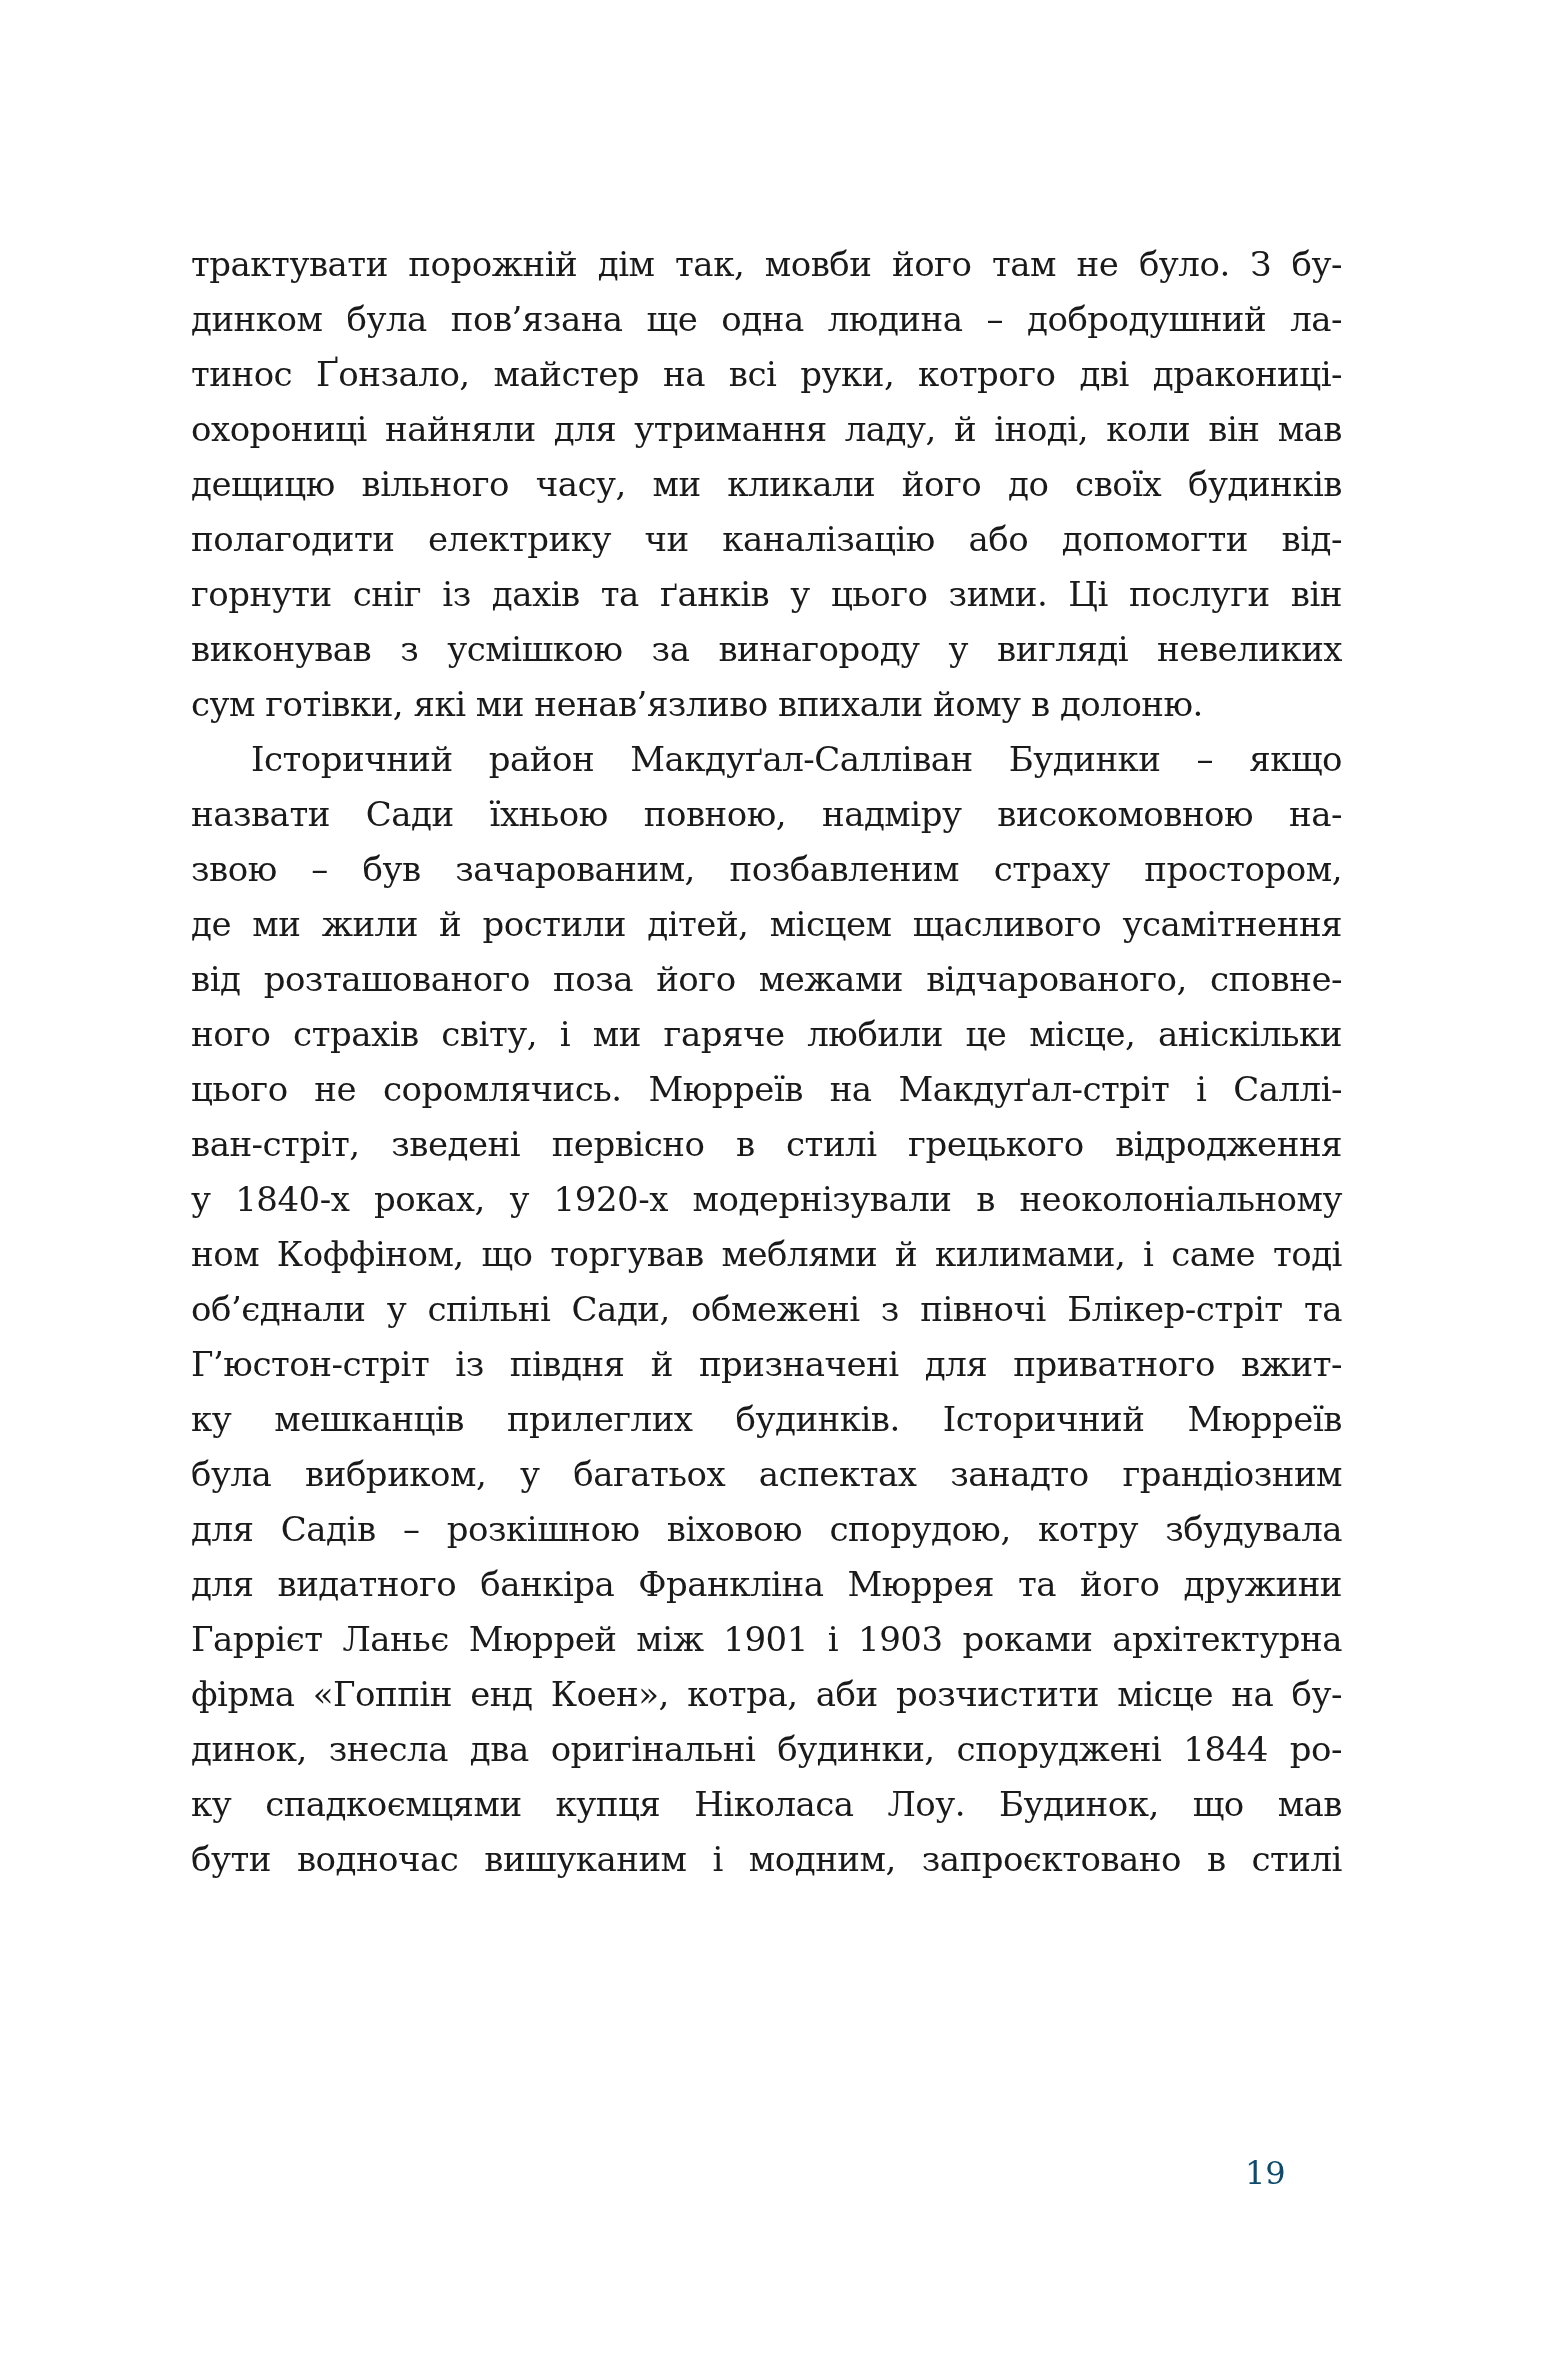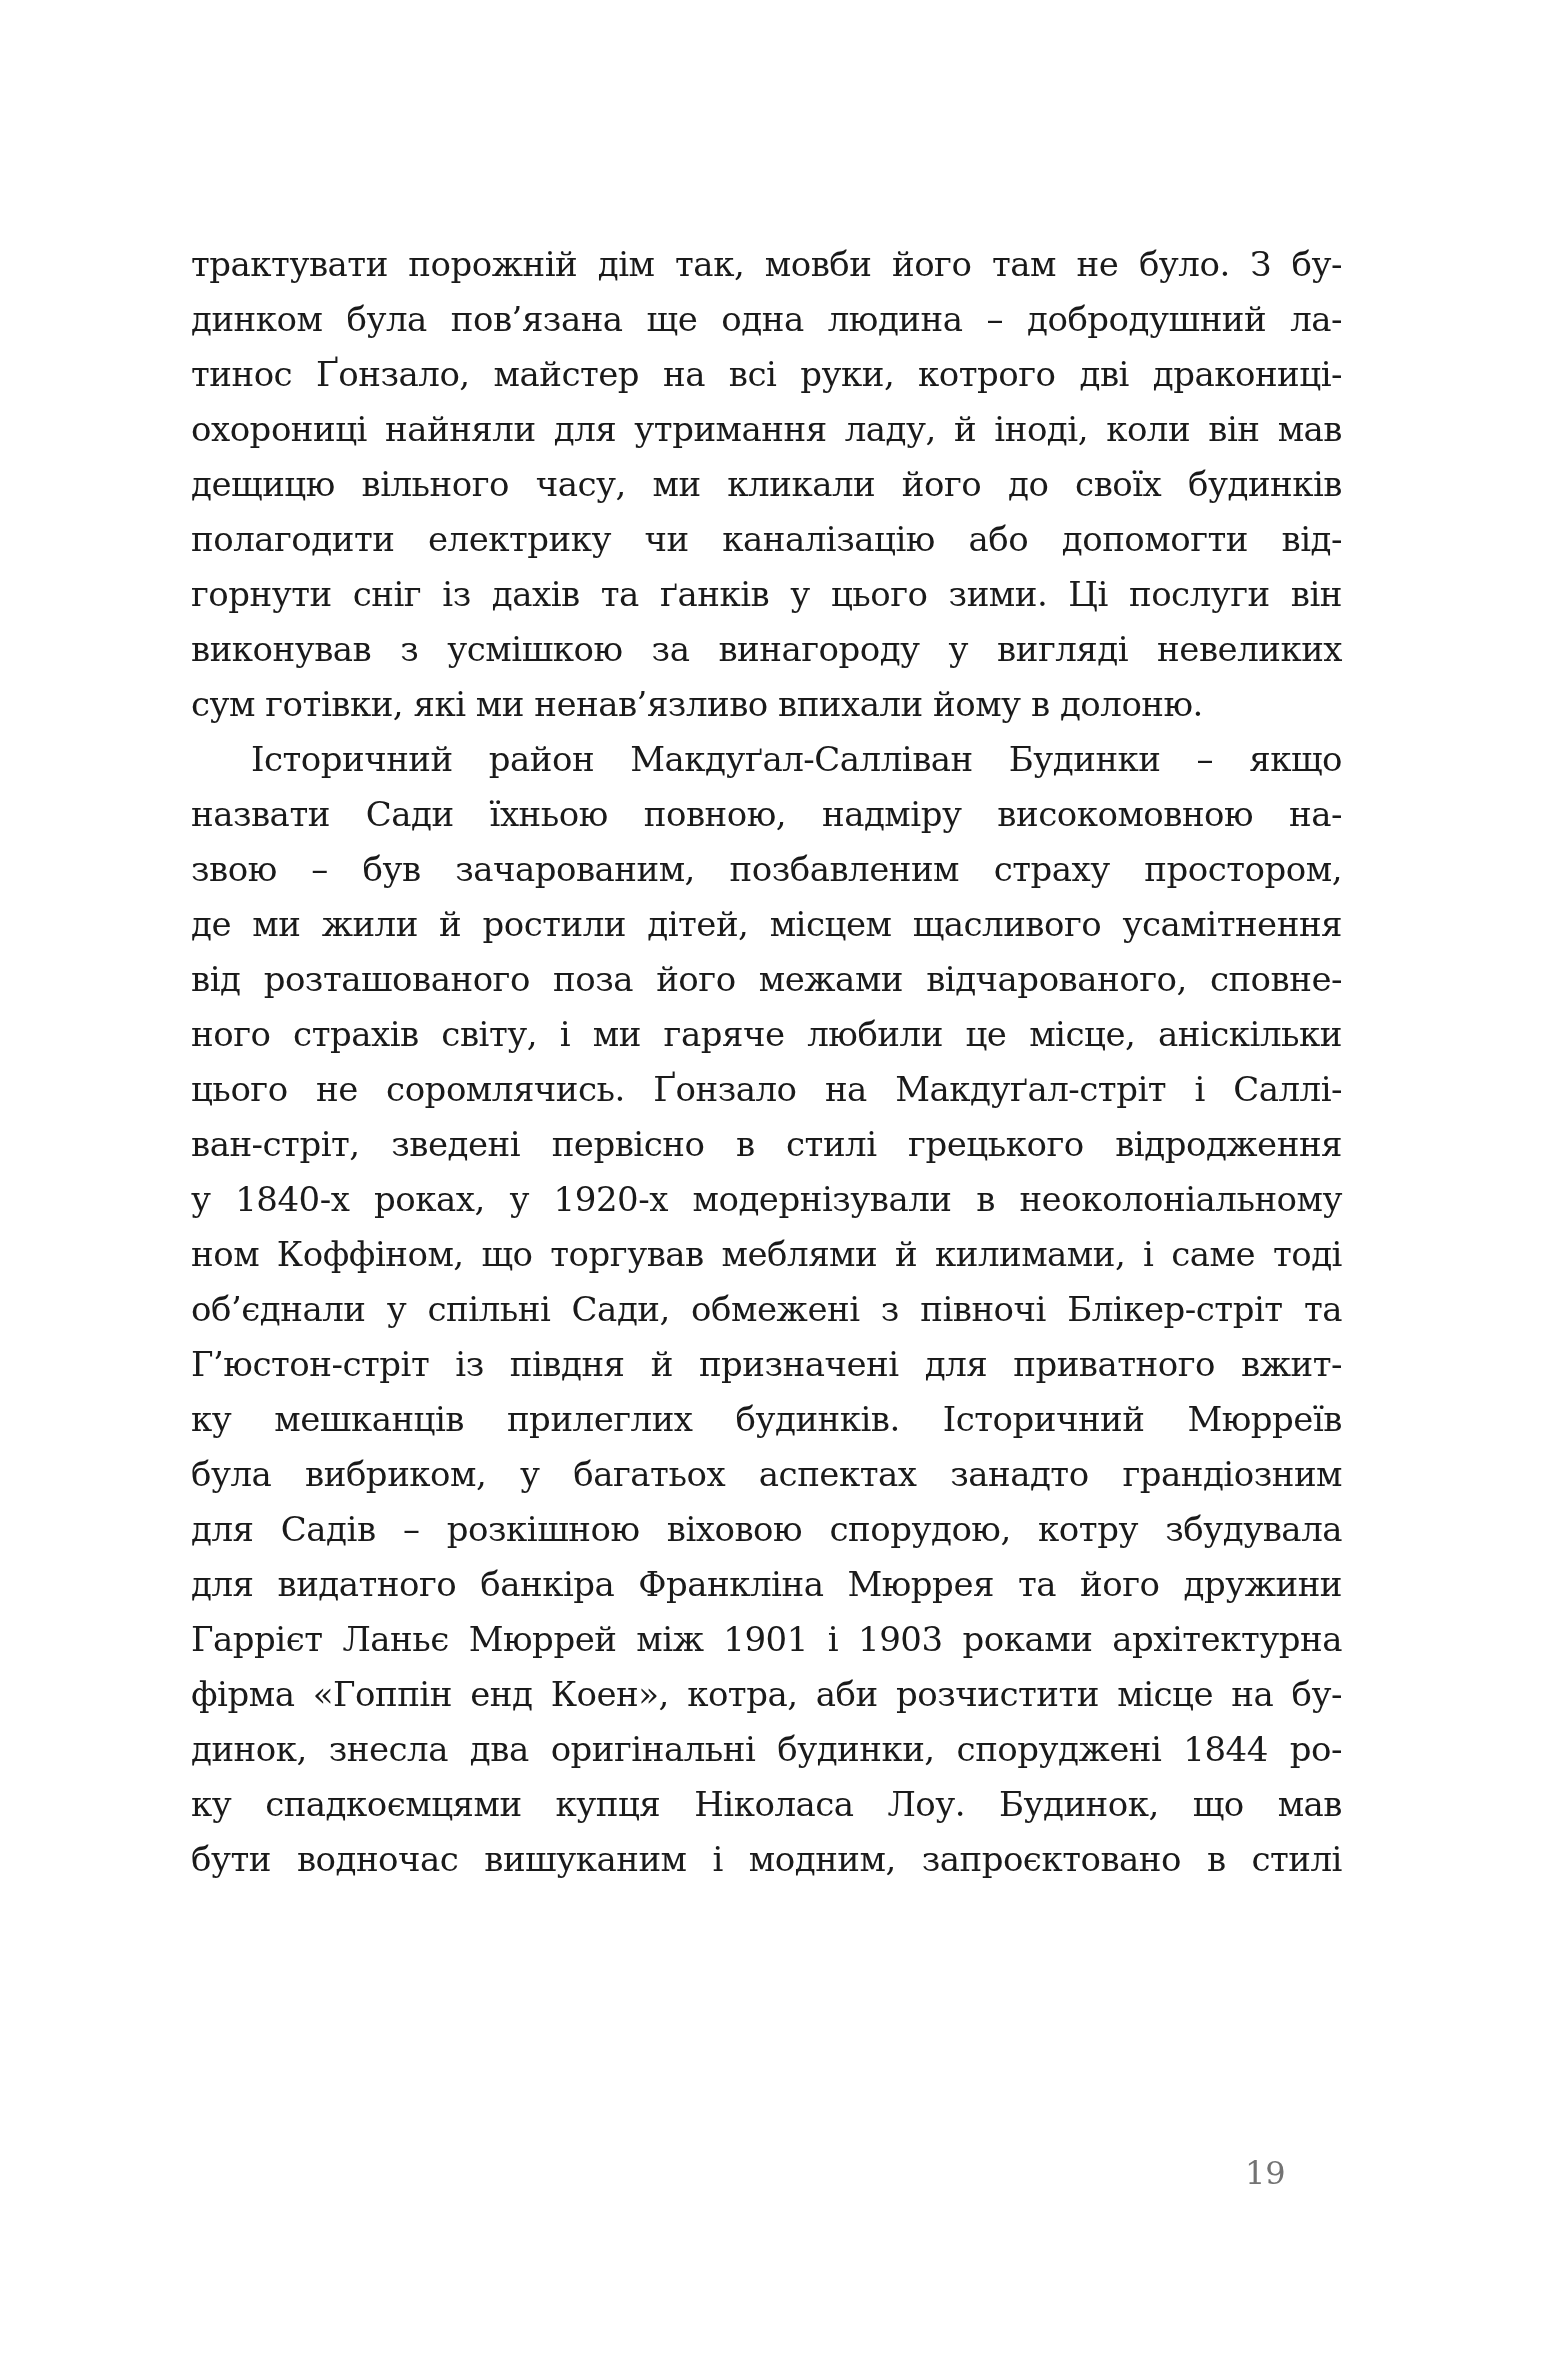--- a/index.html
+++ b/index.html
@@ -46,21 +46,21 @@
     }
     .line.indent {
       padding-left: 60px;
     }
     .page-number {
       position: absolute;
       left: 1245px;
       top: 2139px;
       font-size: 32px;
       line-height: 45px;
-      color: #737373;
+      color: #0c4a6e;
       font-family: "DejaVu Serif", "Liberation Serif", serif;
     }
   </style>
 </head>
 <body>
 
 <div class="page">
   <div class="text-block">
 
     <span class="line">трактувати порожній дім так, мовби його там не було. З бу-</span>
@@ -72,21 +72,21 @@
     <span class="line">горнути сніг із дахів та ґанків у цього зими. Ці послуги він</span>
     <span class="line">виконував з усмішкою за винагороду у вигляді невеликих</span>
     <span class="line last">сум готівки, які ми ненав’язливо впихали йому в долоню.</span>
 
     <span class="line indent">Історичний район Макдуґал-Салліван Будинки – якщо</span>
     <span class="line">назвати Сади їхньою повною, надміру високомовною на-</span>
     <span class="line">звою – був зачарованим, позбавленим страху простором,</span>
     <span class="line">де ми жили й ростили дітей, місцем щасливого усамітнення</span>
     <span class="line">від розташованого поза його межами відчарованого, сповне-</span>
     <span class="line">ного страхів світу, і ми гаряче любили це місце, аніскільки</span>
-    <span class="line">цього не соромлячись. Ґонзало на Макдуґал-стріт і Саллі-</span>
+    <span class="line">цього не соромлячись. Мюрреїв на Макдуґал-стріт і Саллі-</span>
     <span class="line">ван-стріт, зведені первісно в стилі грецького відродження</span>
     <span class="line">у 1840-х роках, у 1920-х модернізували в неоколоніальному</span>
     <span class="line">ном Коффіном, що торгував меблями й килимами, і саме тоді</span>
     <span class="line">об’єднали у спільні Сади, обмежені з півночі Блікер-стріт та</span>
     <span class="line">Г’юстон-стріт із півдня й призначені для приватного вжит-</span>
     <span class="line">ку мешканців прилеглих будинків. Історичний Мюрреїв</span>
     <span class="line">була вибриком, у багатьох аспектах занадто грандіозним</span>
     <span class="line">для Садів – розкішною віховою спорудою, котру збудувала</span>
     <span class="line">для видатного банкіра Франкліна Мюррея та його дружини</span>
     <span class="line">Гаррієт Ланьє Мюррей між 1901 і 1903 роками архітектурна</span>

